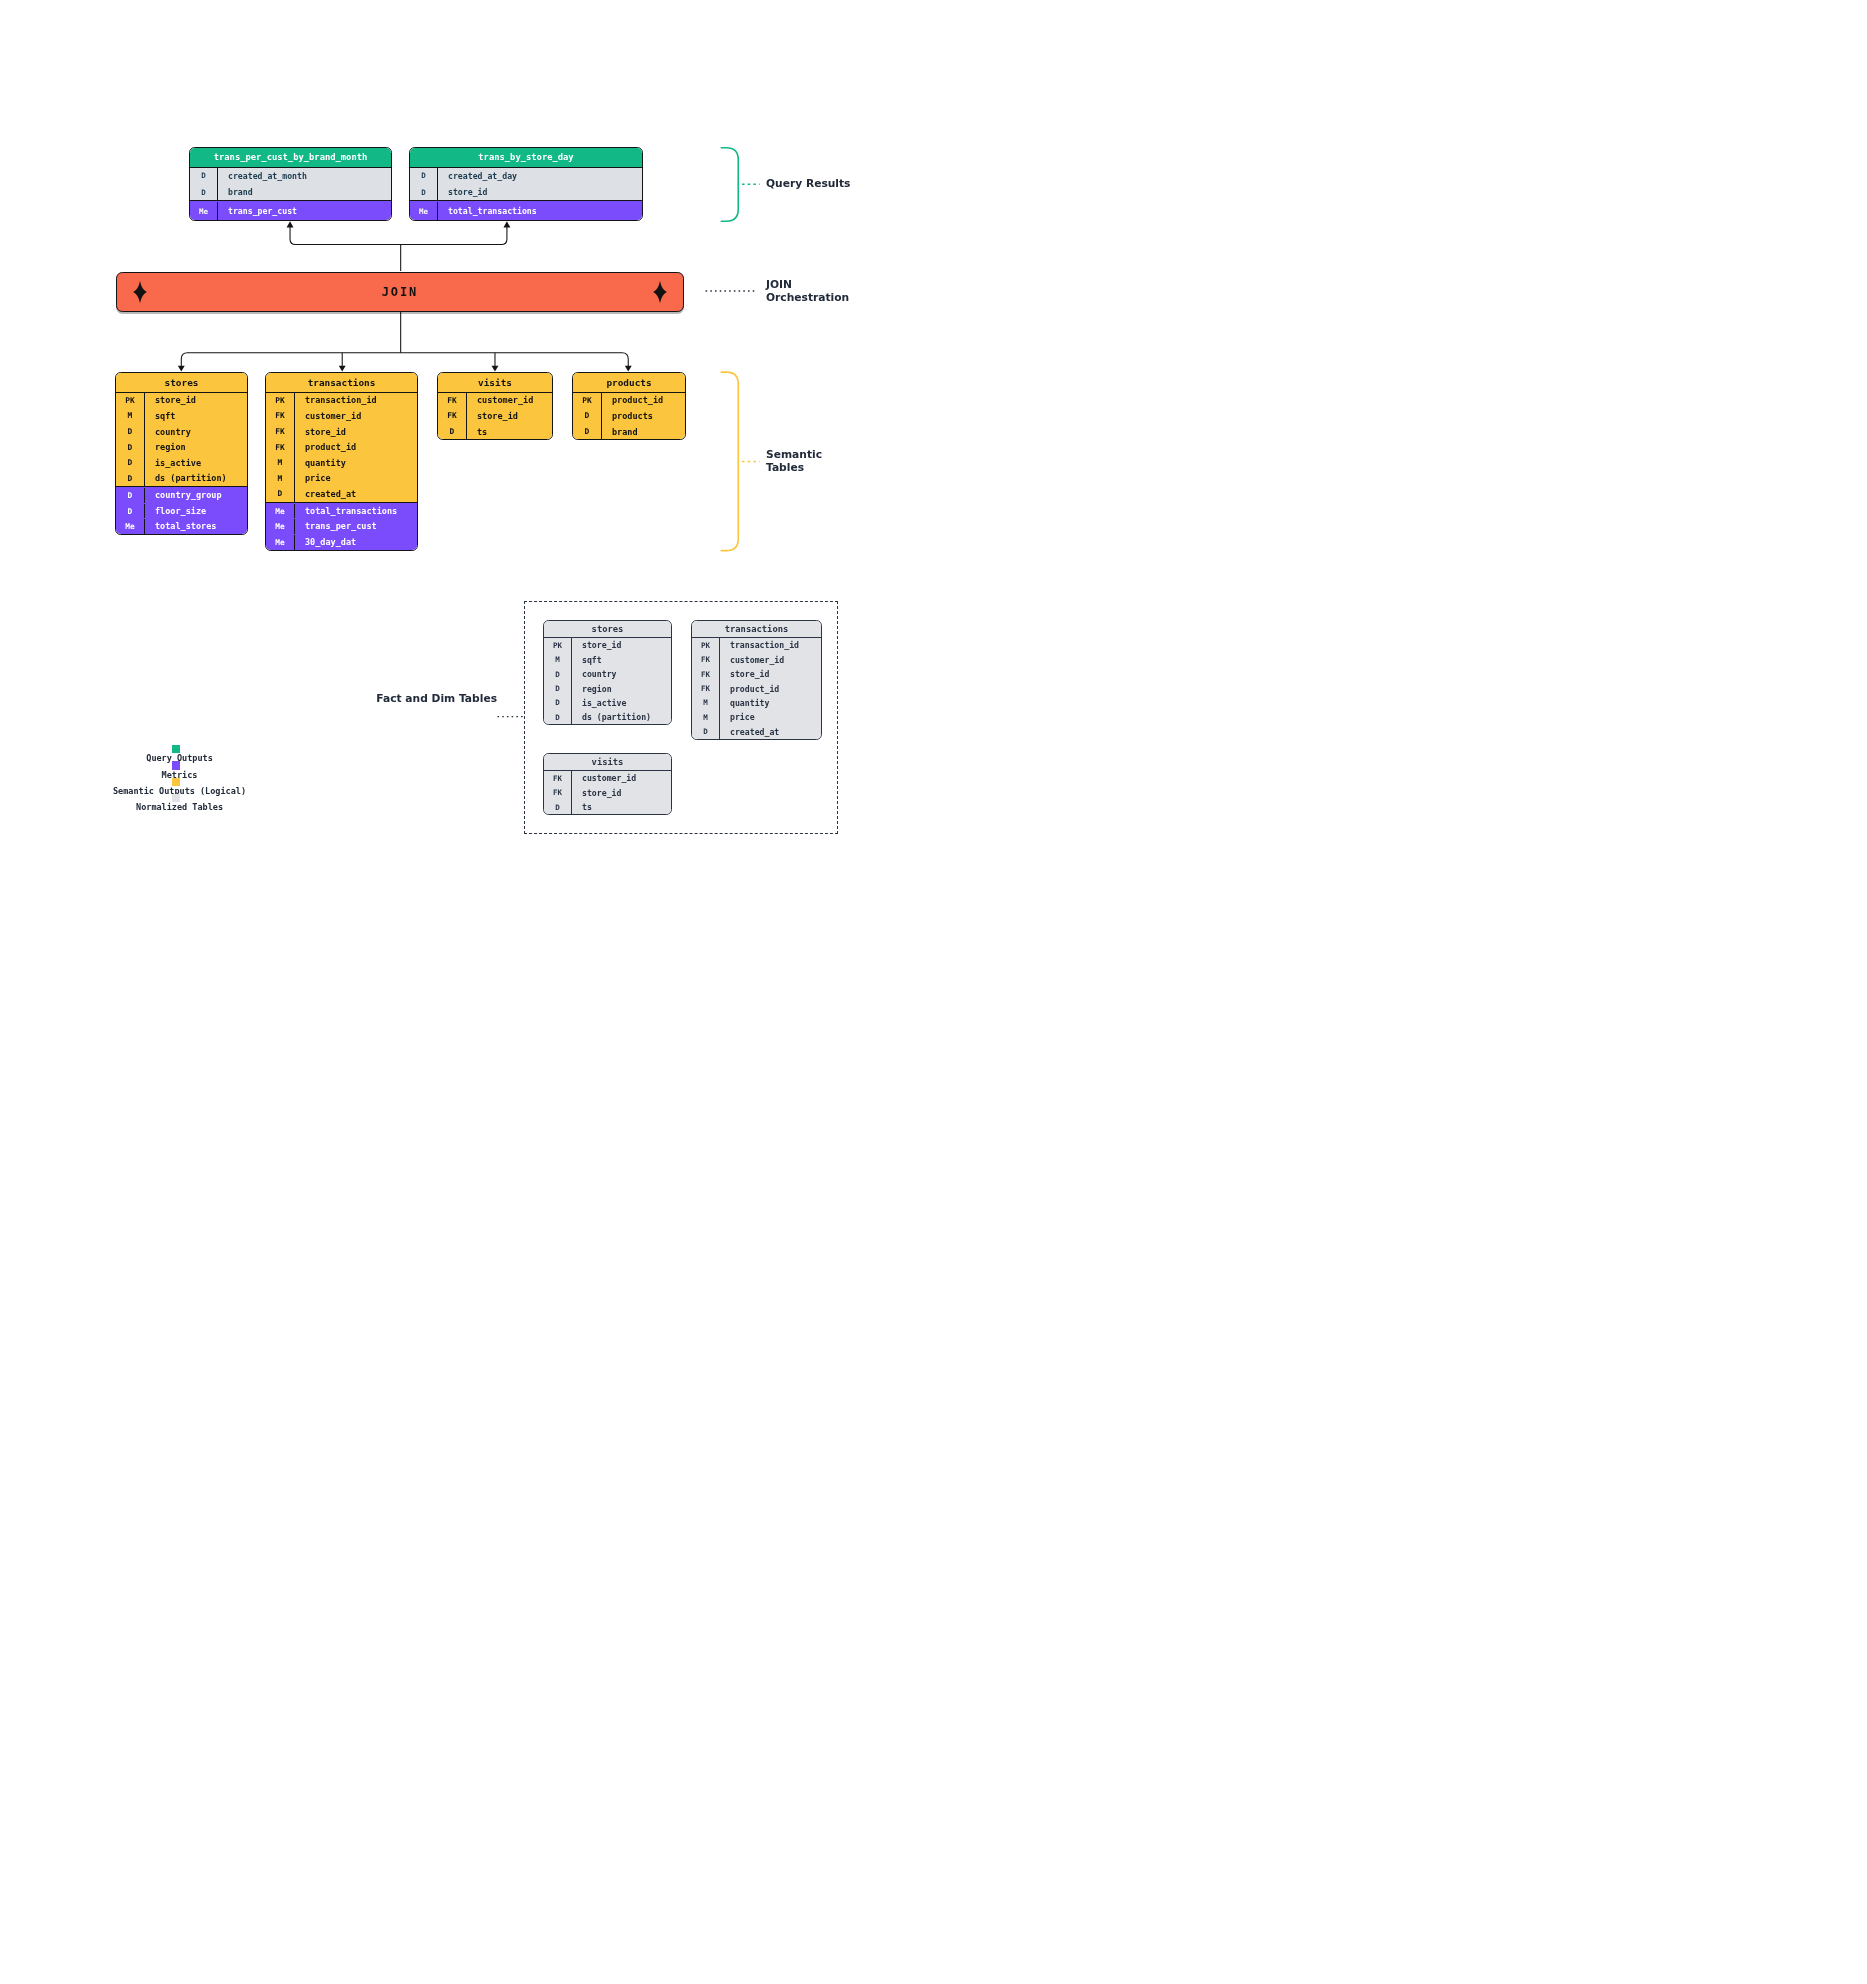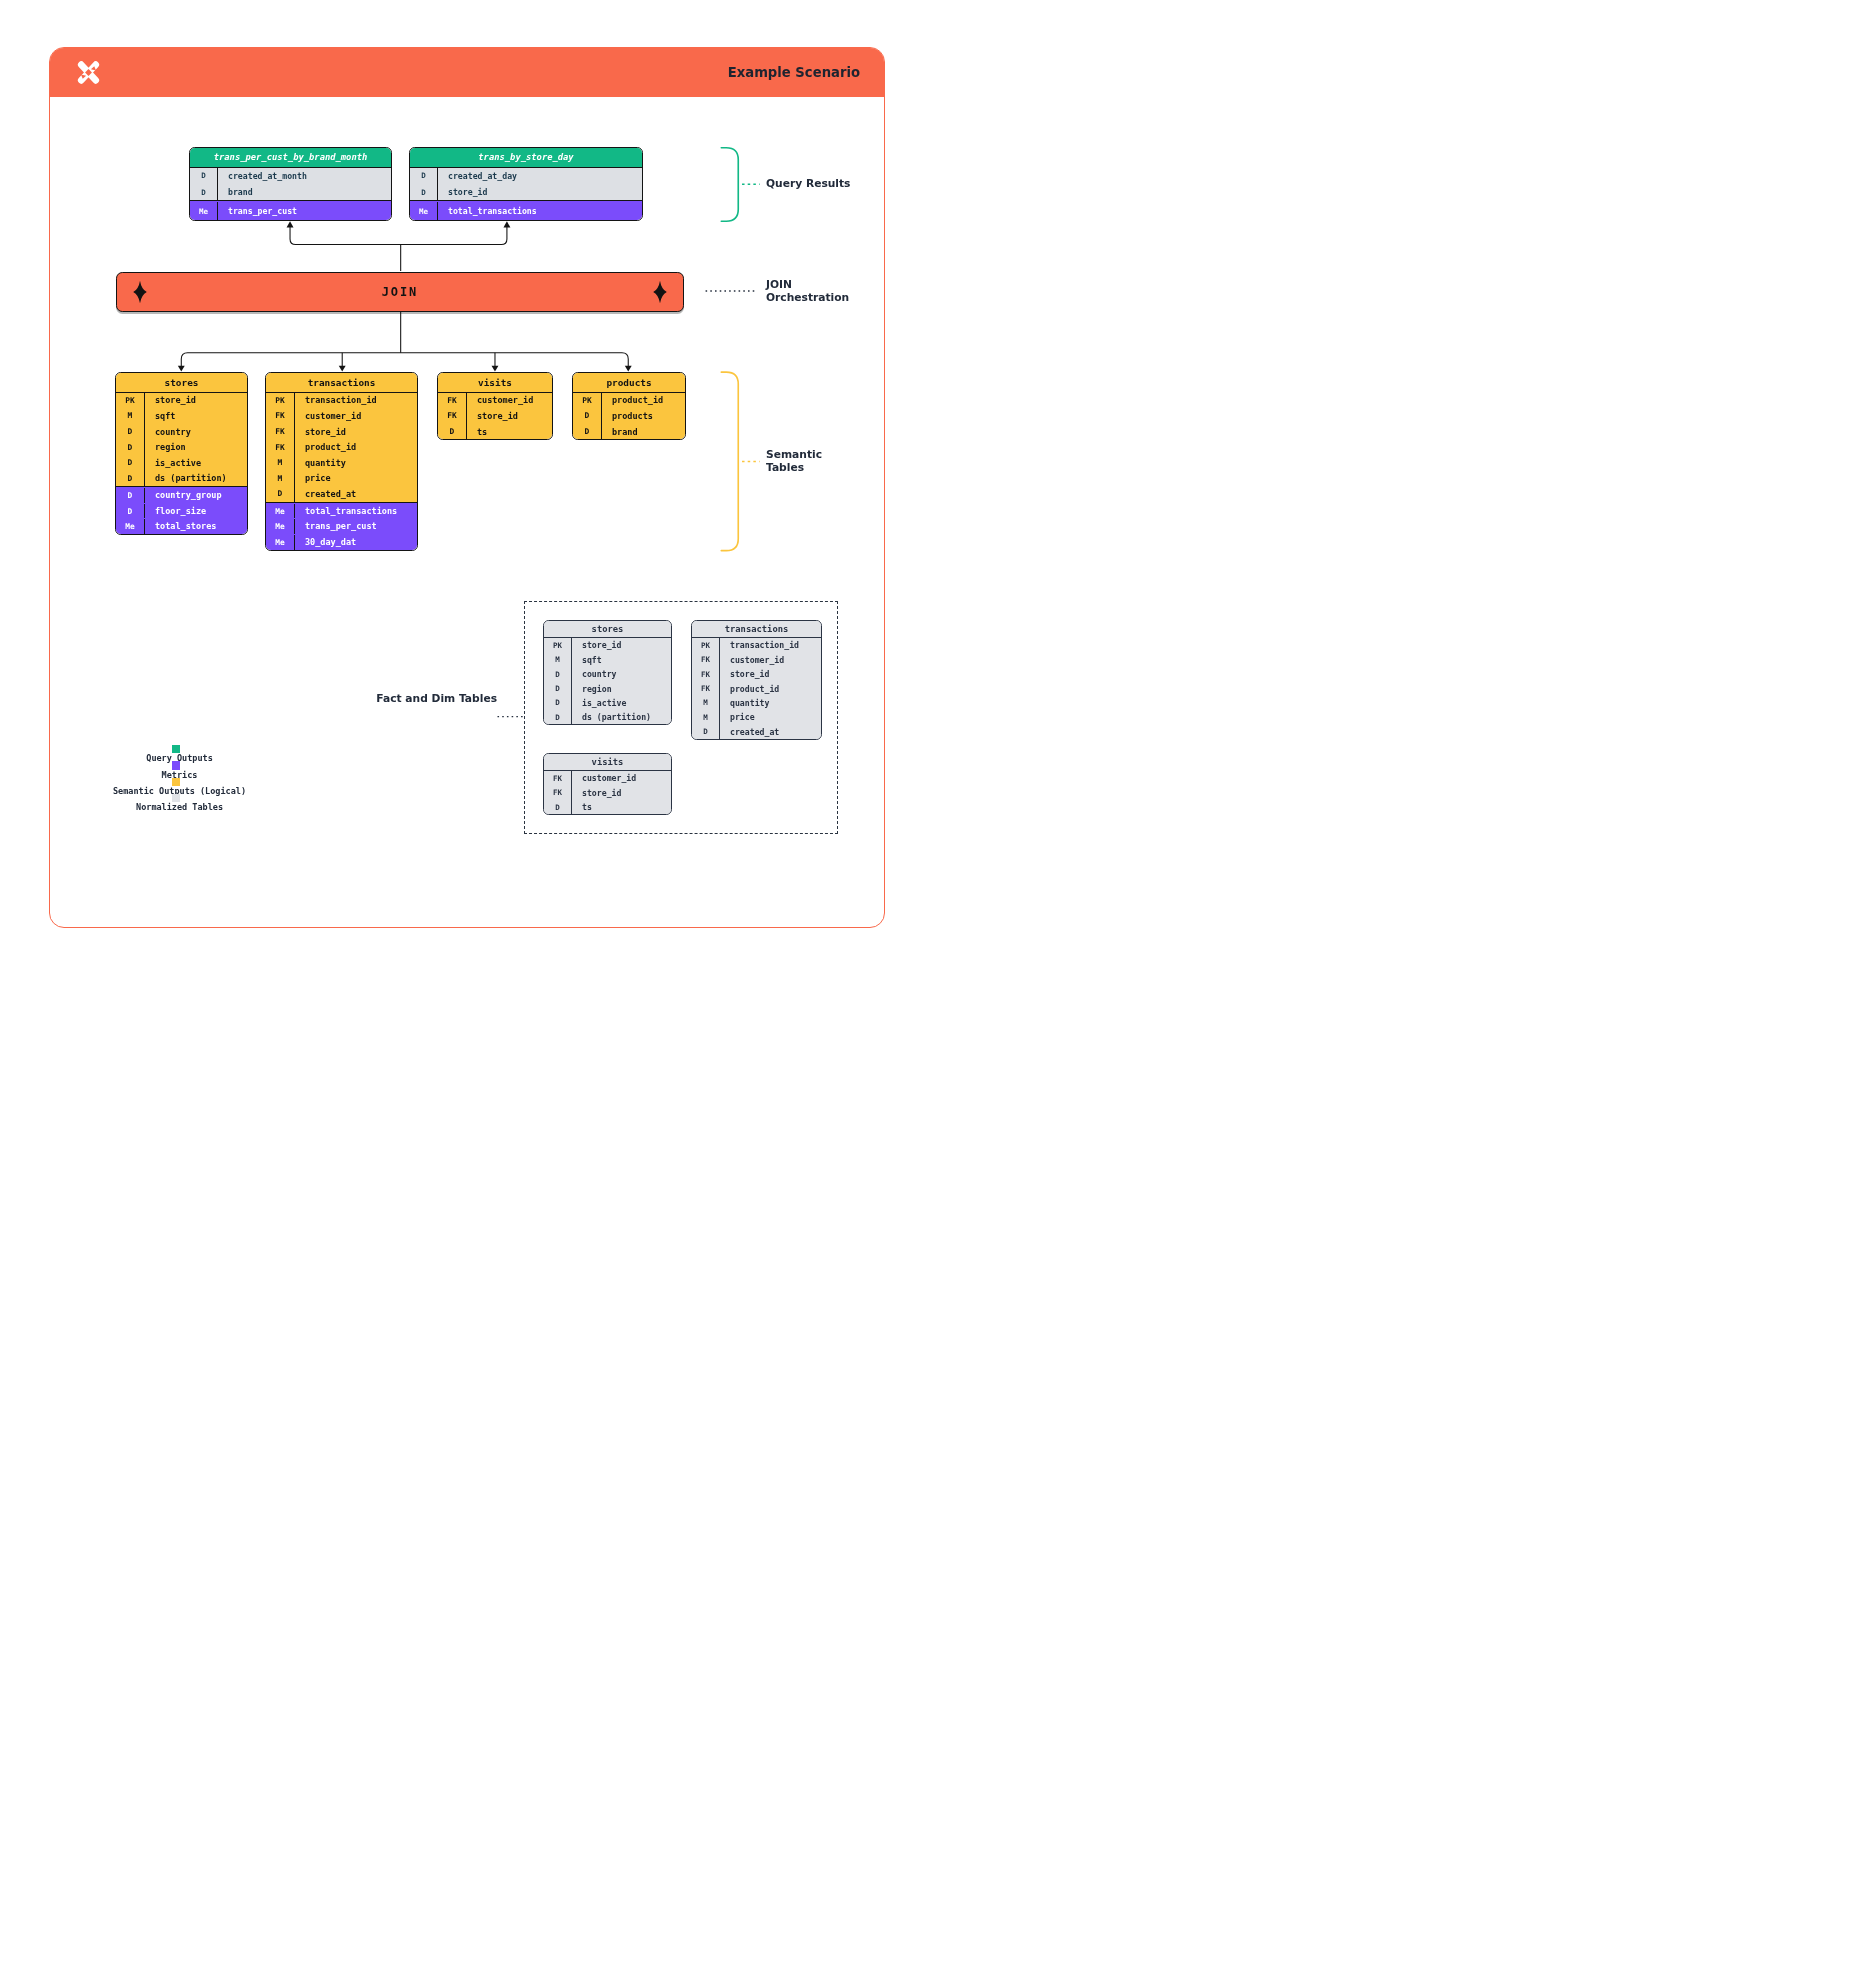--- a/index.html
+++ b/index.html
@@ -21,21 +21,21 @@
   
   .tbl{position:absolute;border:1.6px solid var(--ink);border-radius:5.7px;overflow:hidden;background:#fff;z-index:3;}
   .tbl-title{text-align:center;font-weight:700;border-bottom:1.6px solid var(--ink);}
   .trow{display:flex;align-items:stretch;font-weight:700;}
   .tkey{flex:none;display:flex;align-items:center;justify-content:center;border-right:1.6px solid var(--ink);}
   .tfield{display:flex;align-items:center;padding-left:10px;}
   .metric-start{border-top:1.6px solid var(--ink);}
   .sec-metric{background:var(--purple);color:#fff;align-items:flex-end;}
 
   
-  .theme-query .tbl-title{background:var(--green);color:#fff;font-size:8.8px;padding:4.4px 2.5px;font-style:italic;}
+  .theme-query .tbl-title{background:var(--green);color:#fff;font-size:8.8px;padding:4.4px 2.5px;}
   .theme-query .trow{font-size:8.2px;}
   .theme-query .sec-dim{background:var(--grayrow);color:var(--querytext);}
   .theme-query .tkey{width:28px;font-size:7.5px;}
   .theme-query .sec-dim .tfield,.theme-query .sec-dim .tkey{padding-top:3.1px;padding-bottom:3.1px;}
   .theme-query .sec-metric .tfield,.theme-query .sec-metric .tkey{padding-top:4.4px;padding-bottom:4.4px;}
 
   
   .theme-semantic .tbl-title{background:var(--yellow);color:#131313;font-size:9.4px;padding:3.8px 2.5px;}
   .theme-semantic .trow{font-size:8.5px;}
   .theme-semantic .sec-dim{background:var(--yellow);color:#131313;}
@@ -87,32 +87,20 @@
   .legend-swatch{width:8.2px;height:8.2px;margin-right:7.5px;flex:none;}
   .legend-label{font-size:8.5px;font-weight:700;color:var(--navy);}
 
   .overlay{position:absolute;left:0;top:0;z-index:1;pointer-events:none;}
 </style>
 </head>
 <body>
 
 <div class="page">
 
-  <div class="card">
-    <div class="card-header">
-      <svg width="29" height="29" viewBox="0 0 48 48">
-        <line x1="12" y1="11" x2="36" y2="37" stroke="#ffffff" stroke-width="11" stroke-linecap="round"></line>
-        <line x1="36" y1="11" x2="12" y2="37" stroke="#ffffff" stroke-width="11" stroke-linecap="round"></line>
-        <rect x="20" y="20" width="8" height="8" transform="rotate(45 24 24)" fill="#F9694B"></rect>
-        <polygon points="33.5,13.5 36.5,20.5 28,18.5" fill="#F9694B"></polygon>
-        <polygon points="14.5,34.5 11.5,27.5 20,29.5" fill="#F9694B"></polygon>
-      </svg>
-      <div class="page-title">Example Scenario</div>
-    </div>
-  </div>
 
   <svg class="overlay" width="934" height="992" viewBox="0 0 1485 1578">
     <g stroke="#141414" stroke-width="1.7" fill="none">
       <path d="M 461,361 V 380 Q 461,389 470,389 H 797 Q 806,389 806,380 V 361"></path>
       <path d="M 637,389 V 431"></path>
       <path d="M 637,496 V 561"></path>
       <path d="M 288,583 V 571 Q 288,561 298,561 H 989 Q 999,561 999,571 V 583"></path>
       <path d="M 544,561 V 583"></path>
       <path d="M 787,561 V 583"></path>
     </g>

